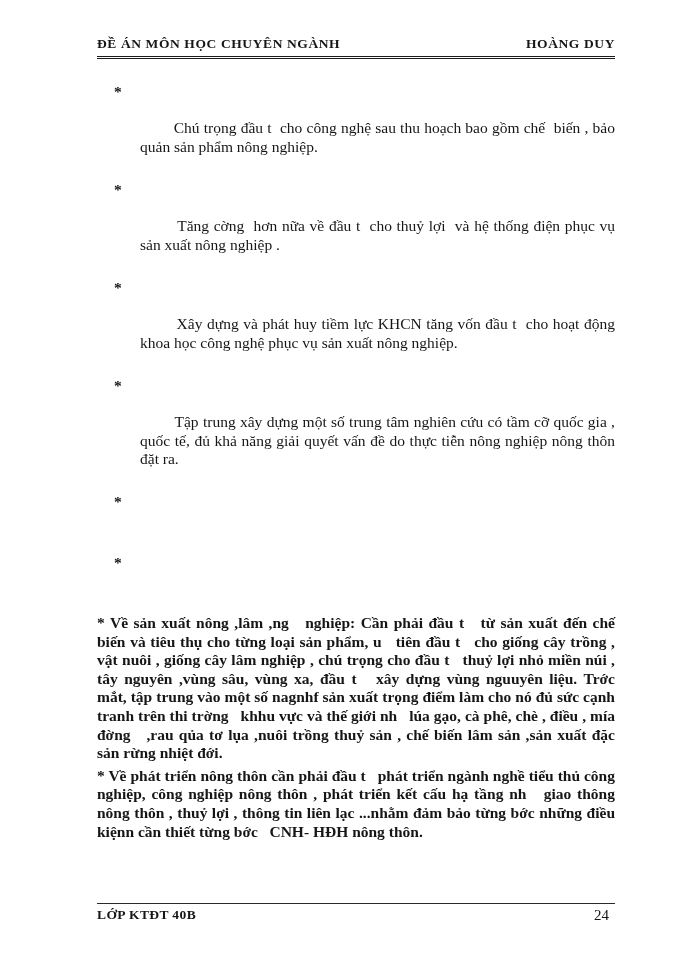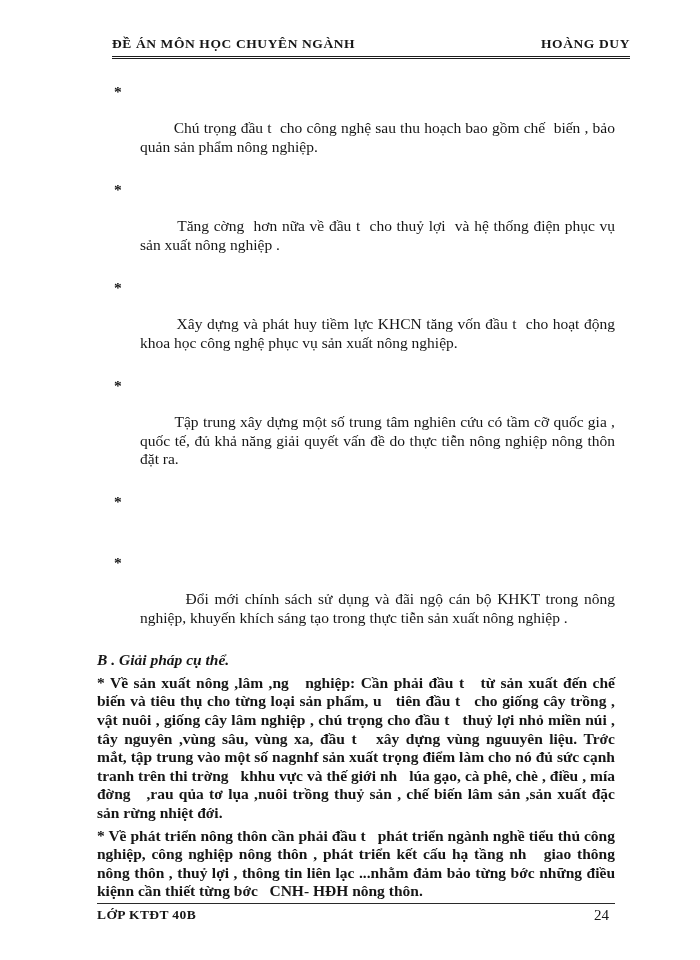--- a/index.html
+++ b/index.html
@@ -13,21 +13,21 @@
     height: 960px;
     background: #ffffff;
     color: #161616;
     font-family: "Liberation Serif", "DejaVu Serif", serif;
     overflow: hidden;
     box-sizing: border-box;
   }
   .doc-header {
     position: absolute;
     top: 36px;
-    left: 112px;
+    left: 97px;
     width: 518px;
     display: flex;
     justify-content: space-between;
     align-items: flex-end;
     font-weight: bold;
     font-size: 13.5px;
     letter-spacing: 0.6px;
     padding-bottom: 4px;
     border-bottom: 3px double #1c1c1c;
   }
@@ -117,25 +117,23 @@
       </li>
       <li class="bullet-item">
         <span class="marker">*</span>
         <span>Tập trung xây dựng một số trung tâm nghiên cứu có tầm cỡ quốc gia , quốc tế, đủ khả năng giải quyết vấn đề do thực tiễn nông nghiệp nông thôn đặt ra.</span>
       </li>
       <li class="bullet-item">
         <span class="marker">*</span>
       </li>
       <li class="bullet-item">
         <span class="marker">*</span>
-        <span>Đổi mới chính sách sử dụng và đãi ngộ cán bộ KHKT trong nông nghiệp, khuyến khích sáng tạo trong thực tiễn sản xuất nông nghiệp .</span>
       </li>
     </ul>
 
-    <p class="section-heading">B . Giải pháp cụ thể.</p>
 
 
     <p class="para gap-top">* Về sản xuất nông ,lâm ,ng   nghiệp: Cần phải đầu t   từ sản xuất đến chế biến và tiêu thụ cho từng loại sản phẩm, u   tiên đầu t   cho giống cây trồng , vật nuôi , giống cây lâm nghiệp , chú trọng cho đầu t   thuỷ lợi nhỏ miền núi , tây nguyên ,vùng sâu, vùng xa, đầu t   xây dựng vùng nguuyên liệu. Trớc   mắt, tập trung vào một số nagnhf sản xuất trọng điểm làm cho nó đủ sức cạnh tranh trên thi trờng   khhu vực và thế giới nh   lúa gạo, cà phê, chè , điều , mía đờng   ,rau qủa tơ lụa ,nuôi trồng thuỷ sản , chế biến lâm sản ,sản xuất đặc sản rừng nhiệt đới.</p>
 
     <p class="para gap-top">* Về phát triển nông thôn cần phải đầu t   phát triển ngành nghề tiểu thủ công nghiệp, công nghiệp nông thôn , phát triển kết cấu hạ tầng nh   giao thông nông thôn , thuỷ lợi , thông tin liên lạc ...nhằm đảm bảo từng bớc những điều kiệnn cần thiết từng bớc   CNH- HĐH nông thôn.</p>
 
   </div>
 
   <div class="doc-footer">
     <span class="footer-class">LỚP KTĐT 40B</span>

